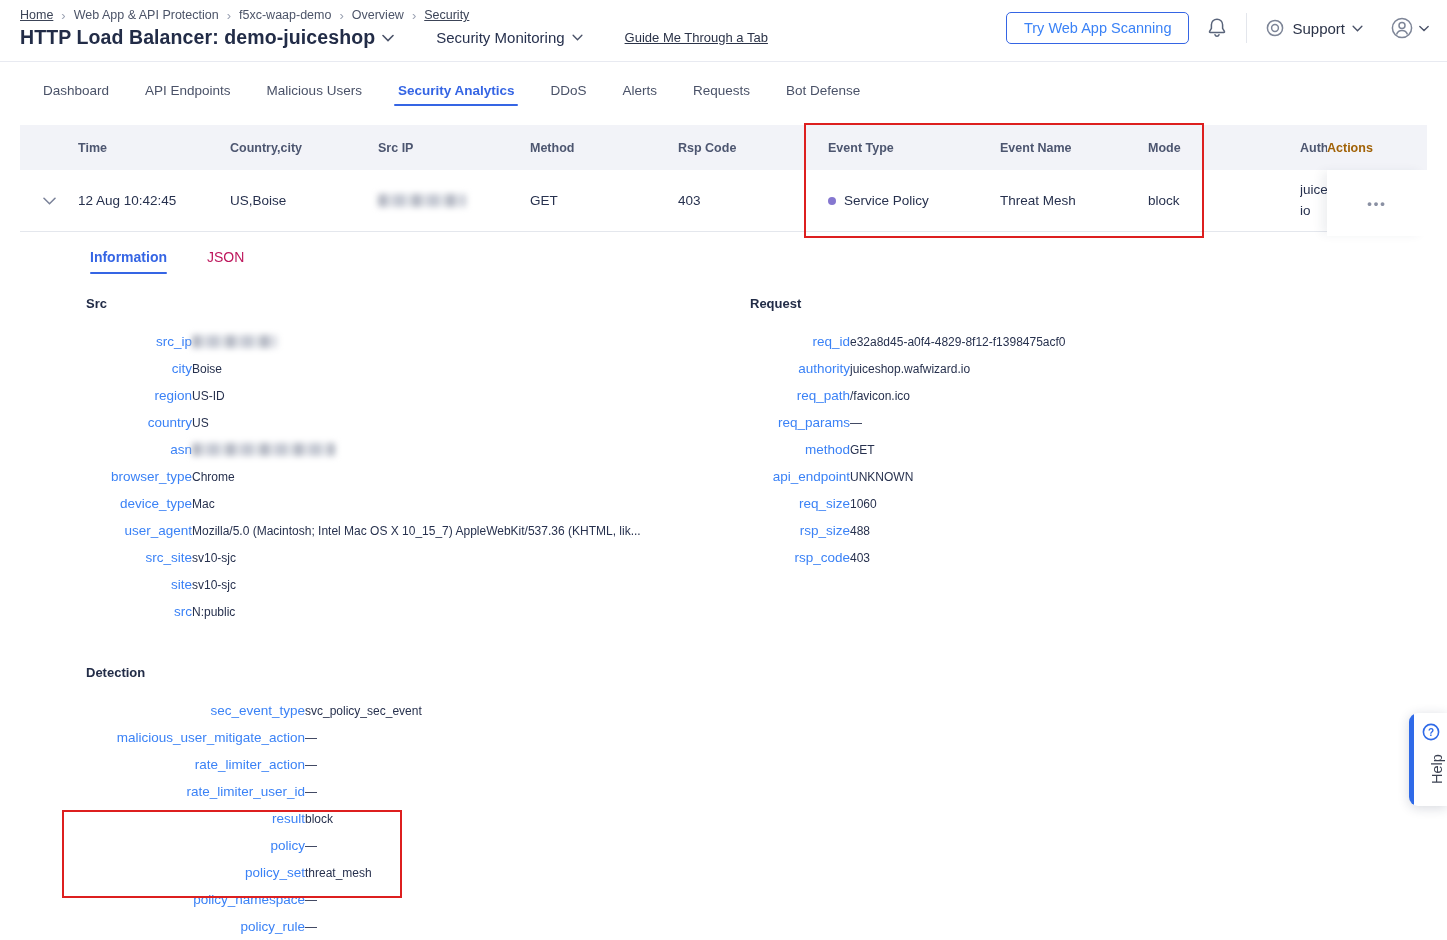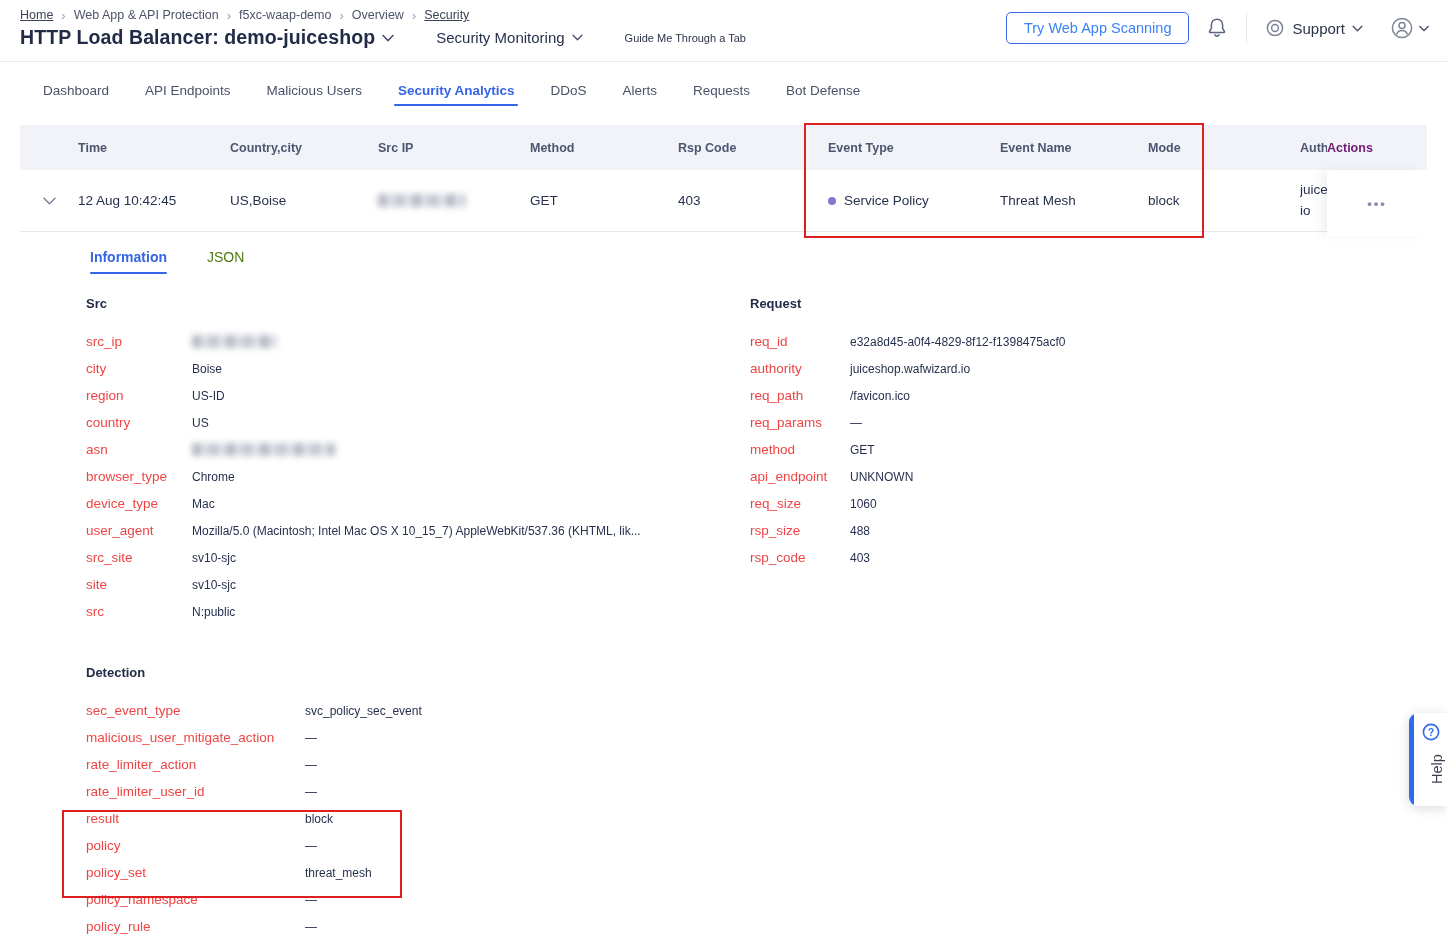--- a/index.html
+++ b/index.html
@@ -9,21 +9,21 @@
 
   
   .tophdr { position:relative; height:62px; border-bottom:1px solid #e8eaf1; padding:6px 20px 0 20px; }
   .crumbs { display:flex; align-items:center; gap:8px; font-size:12.5px; color:#4c5468; height:18px; }
   .crumbs a { color:#3c4457; text-decoration:underline; cursor:pointer; }
   .crumb-sep { color:#9aa1b2; font-size:13px; }
   .titlerow { display:flex; align-items:center; margin-top:2px; }
   .lbtitle { font-size:19.5px; font-weight:600; color:#222c47; letter-spacing:.1px; }
   .chev { display:inline-block; margin-left:7px; }
   .secmon { margin-left:42px; font-size:15px; font-weight:500; color:#27314e; display:flex; align-items:center; }
-  .guideme { margin-left:42px; font-size:11px; color:#2b3348; }
+  .guideme { margin-left:42px; font-size:13px; color:#2b3348;text-decoration:underline; }
   .hdr-right { position:absolute; right:18px; top:12px; display:flex; align-items:center; }
   .try-btn { border:1.5px solid #3565e4; color:#3b82f6; background:#fff; border-radius:5px;
     font-size:14.5px; padding:7px 17px; cursor:pointer; font-family:inherit; }
   .iconbtn { margin-left:17px; display:flex; align-items:center; cursor:pointer; }
   .vdiv { width:1px; height:30px; background:#e3e6ec; margin:0 18px 0 18px; }
   .support { display:flex; align-items:center; gap:7px; font-size:15px; color:#2b3348; cursor:pointer; }
   .avatar { display:flex; align-items:center; gap:4px; margin-left:26px; cursor:pointer; }
 
   
   .maintabs { display:flex; align-items:flex-end; padding:0 5px; height:50px;margin-left:20px; }
@@ -35,42 +35,42 @@
   .tbl { position:relative; margin:13px 20px 0 20px; width:1407px; }
   .thead { display:flex; align-items:center; height:45px; background:#f2f3f8; font-size:12.5px; font-weight:700; color:#4d5670; }
   .trow { display:flex; align-items:center; height:62px; background:#fff; border-bottom:1px solid #e4e7ed; font-size:13.5px; color:#27314e; }
   .c0{width:58px; display:flex; justify-content:center;} .c1{width:152px;} .c2{width:148px;} .c3{width:152px;}
   .c4{width:148px;} .c5{width:150px;} .c6{width:172px;} .c7{width:148px;} .c8{width:152px;}
   .c9{flex:1; min-width:0; overflow:hidden;}
   .evtype { display:flex; align-items:center; gap:8px; }
   .evdot { width:8px; height:8px; border-radius:50%; background:#8577d0; }
   .auth-val { width:126px; word-break:break-all; line-height:1.55; }
   .hdr-actions { position:absolute; top:0; right:0; width:100px; height:45px; background:#f2f3f8;
-    display:flex; align-items:center; font-size:12.5px; font-weight:700; color:#701a75; }
+    display:flex; align-items:center; font-size:12.5px; font-weight:700; color:#a16207; }
   .sticky-actions { position:absolute; top:45px; right:0; width:100px; height:66px; background:#fff;
     box-shadow:-7px 0 10px -2px rgba(40,50,80,.08); display:flex; align-items:center; justify-content:center; cursor:pointer; }
   .dots { color:#8a90a3; font-size:13px; letter-spacing:2px; font-weight:700; }
 
   
   .redbox { position:absolute; border:2.5px solid #dd1f1f; pointer-events:none; }
   .redbox1 { left:784px; top:-2px; width:400px; height:115px; }
   .redbox2 { left:62px; top:810px; width:340px; height:88px; }
 
   
   .detail { position:relative; height:704px; }
   .dtabs { display:flex; gap:40px; padding:17px 0 0 90px;align-items:center; }
-  .dtab { font-size:14px; color:#4d7c0f; padding-bottom:9px; position:relative; cursor:pointer; }
+  .dtab { font-size:14px; color:#be185d; padding-bottom:9px; position:relative; cursor:pointer; }
   .dtab.active { color:#3565e4; font-weight:700; }
   .dtab.active::after { content:""; position:absolute; left:0; right:0; bottom:0; height:2.5px; background:#3565e4; border-radius:2px; }
 
   .secblock { position:absolute; }
   .sectitle { font-size:13px; font-weight:700; color:#222c47; }
   .frows { margin-top:17px; }
   .frow { display:flex; align-items:center; height:27px; }
-  .fkey { color:#ef4444; font-size:13.5px; }
+  .fkey { color:#3b82f6; font-size:13.5px;text-align:right; }
   .fval { color:#27314e; font-size:12px; white-space:nowrap; }
   .src-block { left:86px; top:64px; }
   .src-block .fkey { width:106px; }
   .req-block { left:750px; top:64px; }
   .req-block .fkey { width:100px; }
   .det-block { left:86px; top:433px; }
   .det-block .fkey { width:219px; }
 
   
   .blurval { height:13px; border-radius:2px; filter:blur(3px);

